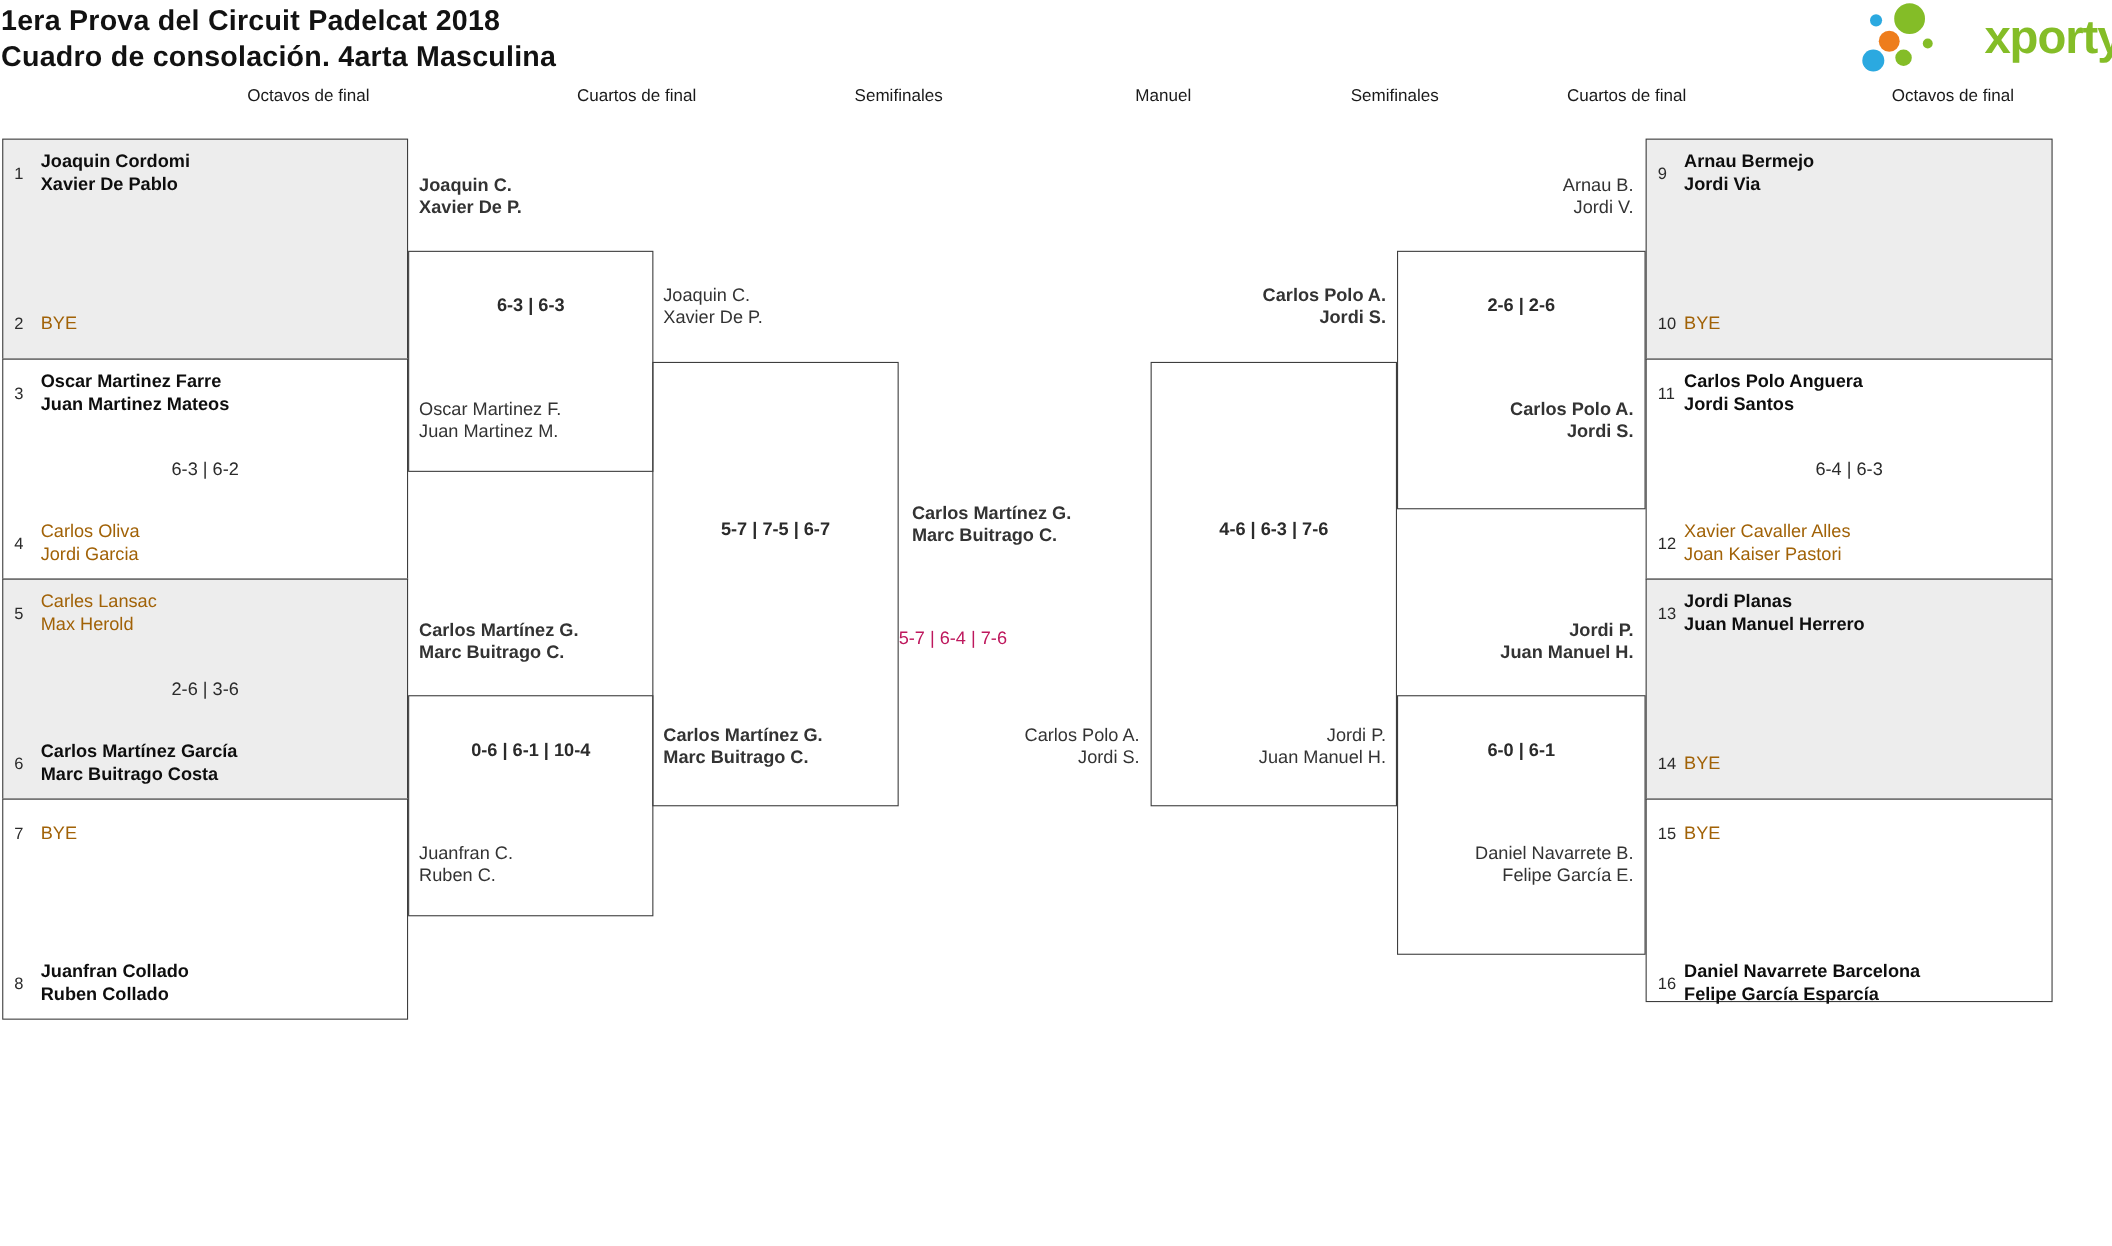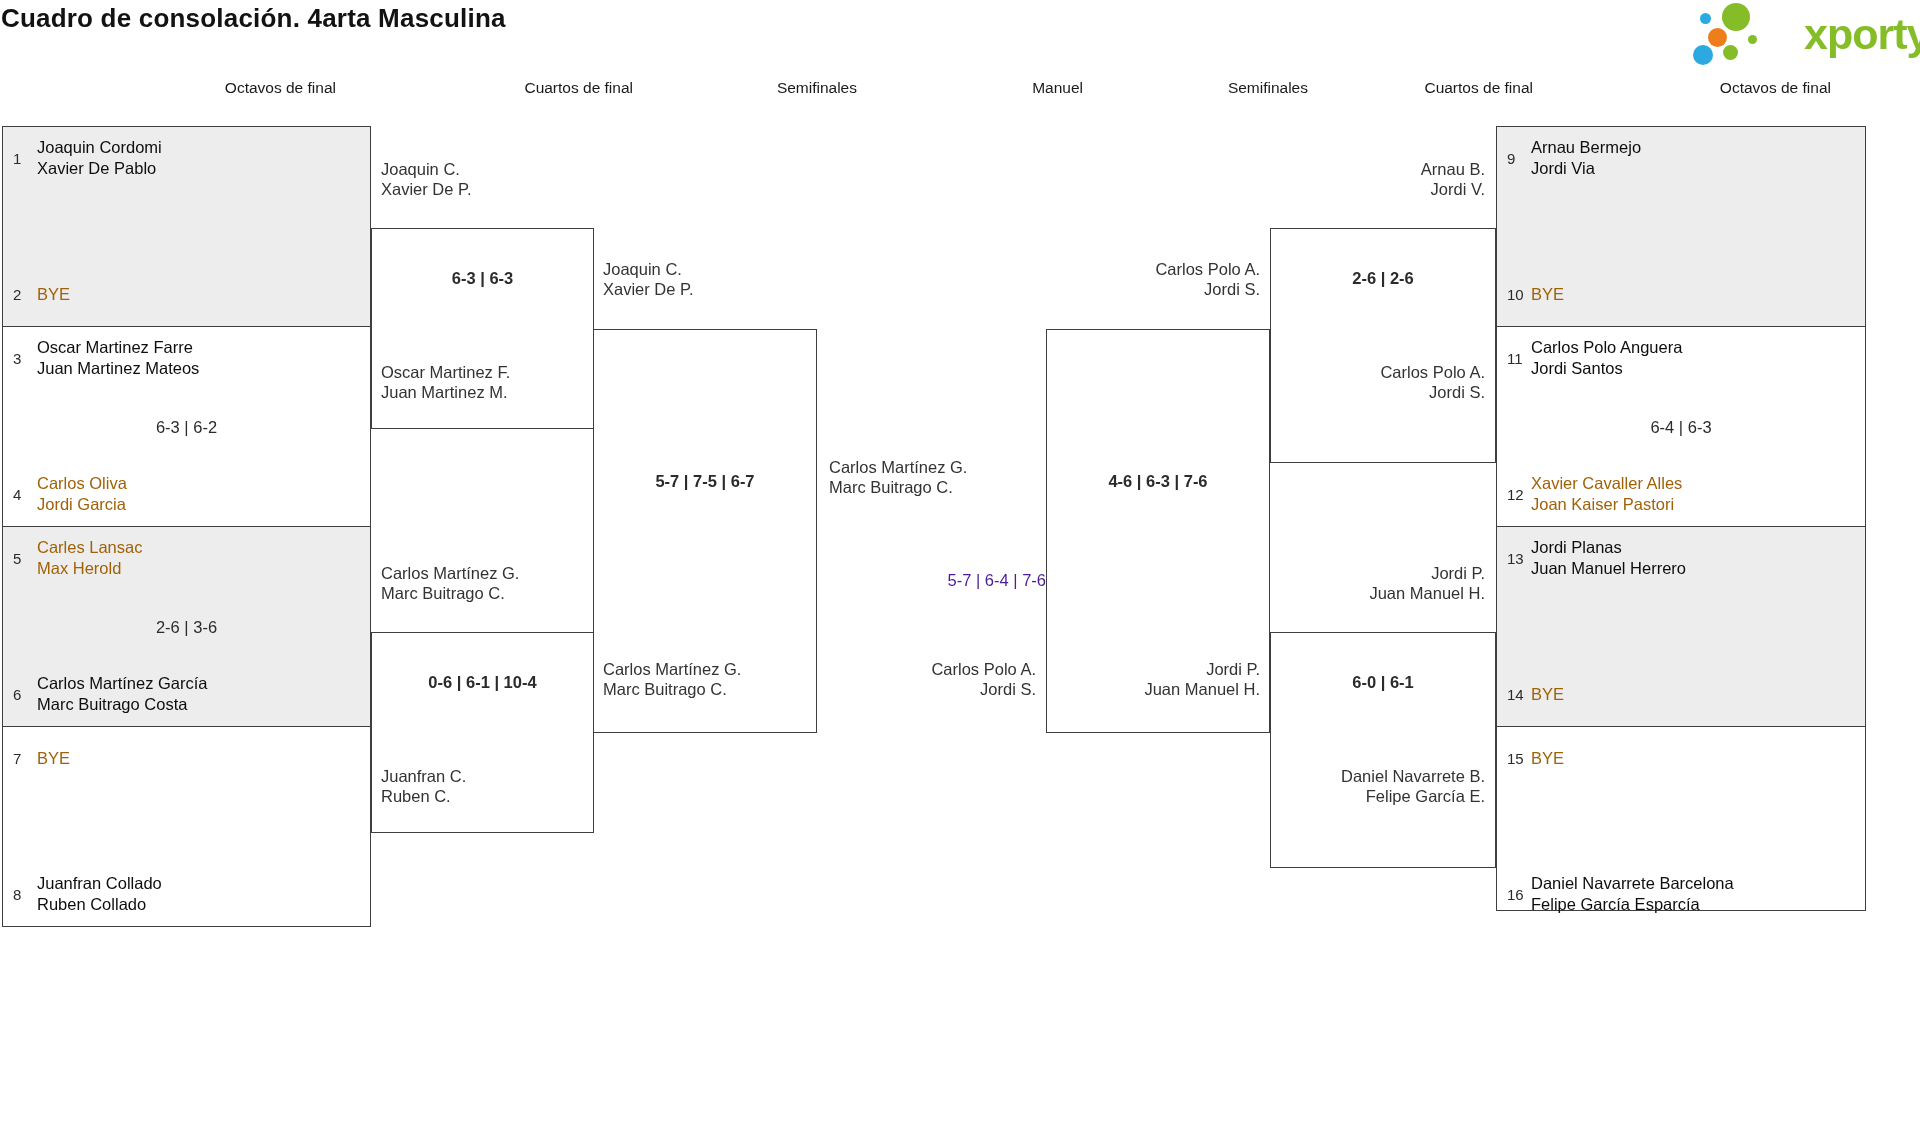--- a/index.html
+++ b/index.html
@@ -17,34 +17,35 @@
               font-size:15.5px;color:#1a1a1a;}
   
   .obox{position:absolute;border:1.5px solid #3e3e3e;box-sizing:border-box;background:#fff;}
   .obox.gray{background:#ededed;}
   .rect{position:absolute;border:1.5px solid #3e3e3e;box-sizing:border-box;background:transparent;}
   .slot{position:absolute;left:10px;right:6px;height:44px;display:flex;align-items:center;}
   .slot.top{top:9px;}
   .slot.bottom{top:145px;}
   .seed{width:24px;font-size:15px;color:#2b2b2b;flex:none;}
   .names{font-size:16.5px;line-height:21px;white-space:pre-line;color:#a16207;}
-  .w{font-weight:normal;color:#0e0e0e;}
+  .w{font-weight:bold;color:#0e0e0e;}
   .score{position:absolute;left:0;right:0;top:91px;text-align:center;
          font-size:16.5px;color:#2b2b2b;}
   .rscore{position:absolute;left:0;right:0;text-align:center;font-size:16.5px;color:#2b2b2b;font-weight:bold;}
   .flabel{position:absolute;font-size:16.5px;line-height:20px;white-space:pre-line;color:#333;}
   .flabel.r{text-align:right;}
-  .fscore{position:absolute;text-align:right;font-size:16.5px;color:#4c1d95;}
+  .fscore{position:absolute;text-align:left;font-size:16.5px;color:#be185d;}
 </style>
 </head>
 <body>
 
 <div class="page">
 
   <div class="title">
+    <div>1era Prova del Circuit Padelcat 2018</div>
     <div>Cuadro de consolación. 4arta Masculina</div>
   </div>
 
   <div class="logo">
     <span class="dot" style="left:10px;top:11px;width:11px;height:11px;background:#2ba9e0;"></span>
     <span class="dot" style="left:32px;top:1px;width:28px;height:28px;background:#84bd27;"></span>
     <span class="dot" style="left:18px;top:26px;width:19px;height:19px;background:#ee7d1c;"></span>
     <span class="dot" style="left:3px;top:43px;width:20px;height:20px;background:#2ba9e0;"></span>
     <span class="dot" style="left:33px;top:43px;width:15px;height:15px;background:#84bd27;"></span>
     <span class="dot" style="left:58px;top:33px;width:9px;height:9px;background:#84bd27;"></span>

